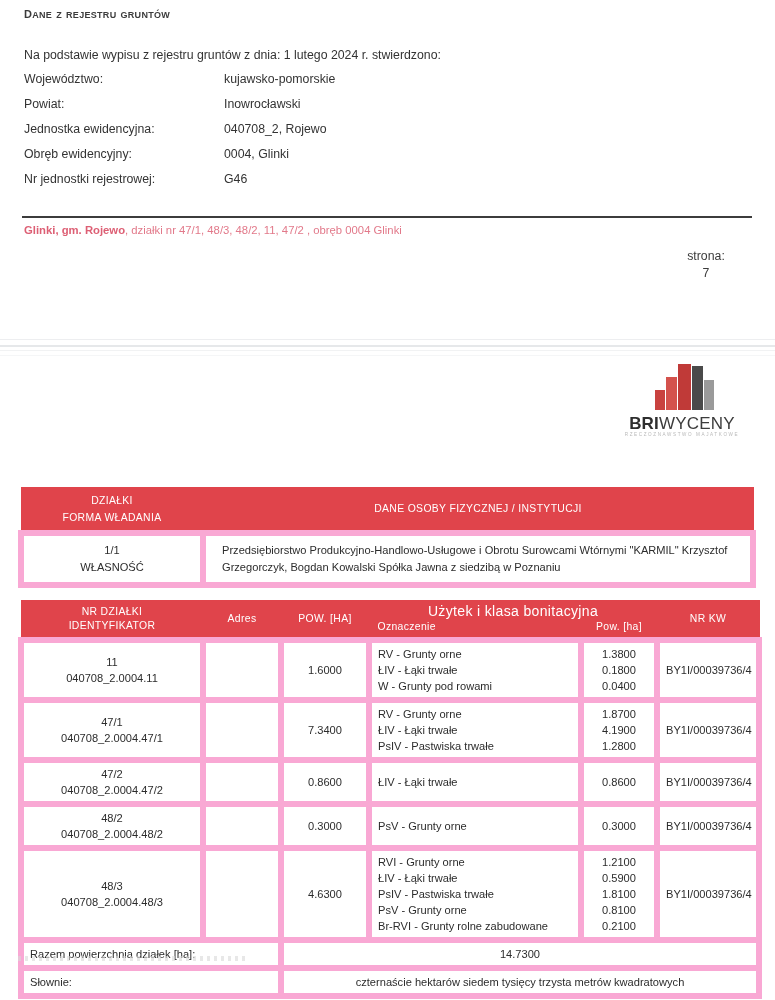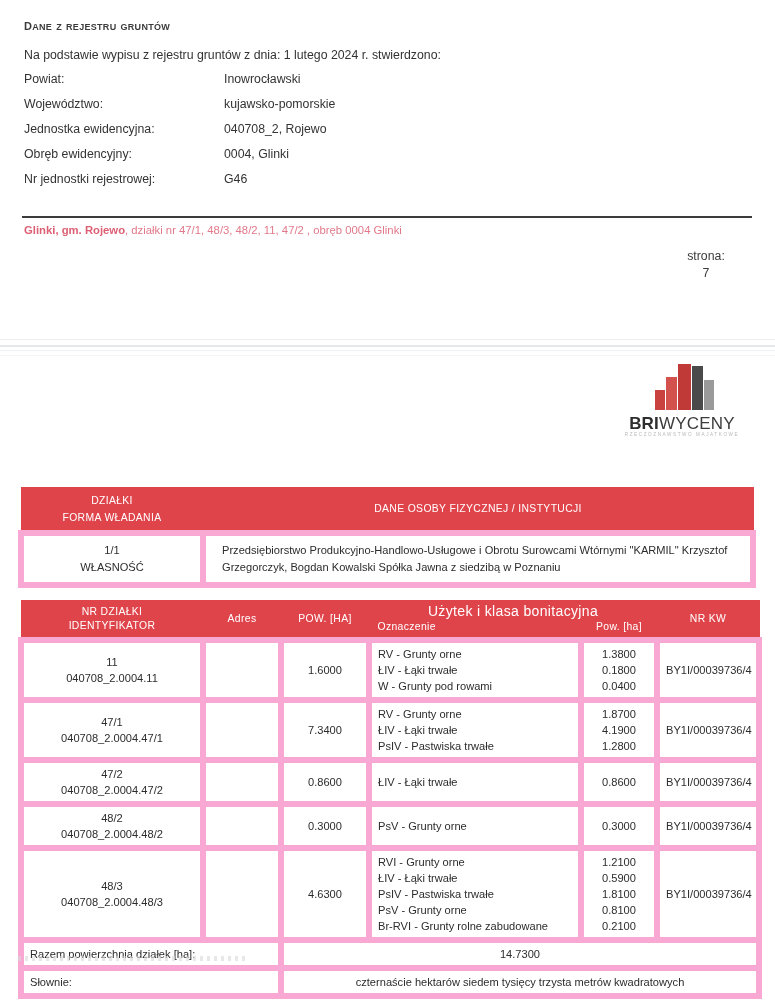--- a/index.html
+++ b/index.html
@@ -23,21 +23,21 @@
     position: absolute;
     top: 0; left: 0;
     width: 775px;
     height: 336px;
     padding: 0 22px;
   }
 
   .doc-title {
     position: absolute;
     left: 24px;
-    top: 16px;
+    top: 4px;
     font-size: 13.5px;
     font-weight: bold;
     color: #3b3b3b;
     font-variant: small-caps;
     text-transform: lowercase;
     letter-spacing: 0.3px;
   }
   .doc-title::first-letter { font-size: 15px; }
 
   .intro-line {
@@ -259,26 +259,26 @@
 <body>
 
 <div class="page-upper">
 
   <div class="doc-title">Dane z rejestru gruntów</div>
 
   <div class="intro-line">Na podstawie wypisu z rejestru gruntów z dnia: 1 lutego 2024 r. stwierdzono:</div>
 
   <div class="field-list">
     <div class="field-row">
+      <div class="field-label">Województwo:</div>
+      <div class="field-value">kujawsko-pomorskie</div>
+    </div>
+    <div class="field-row">
       <div class="field-label">Powiat:</div>
       <div class="field-value">Inowrocławski</div>
-    </div>
-    <div class="field-row">
-      <div class="field-label">Województwo:</div>
-      <div class="field-value">kujawsko-pomorskie</div>
     </div>
     <div class="field-row">
       <div class="field-label">Jednostka ewidencyjna:</div>
       <div class="field-value">040708_2, Rojewo</div>
     </div>
     <div class="field-row">
       <div class="field-label">Obręb ewidencyjny:</div>
       <div class="field-value">0004, Glinki</div>
     </div>
     <div class="field-row">

